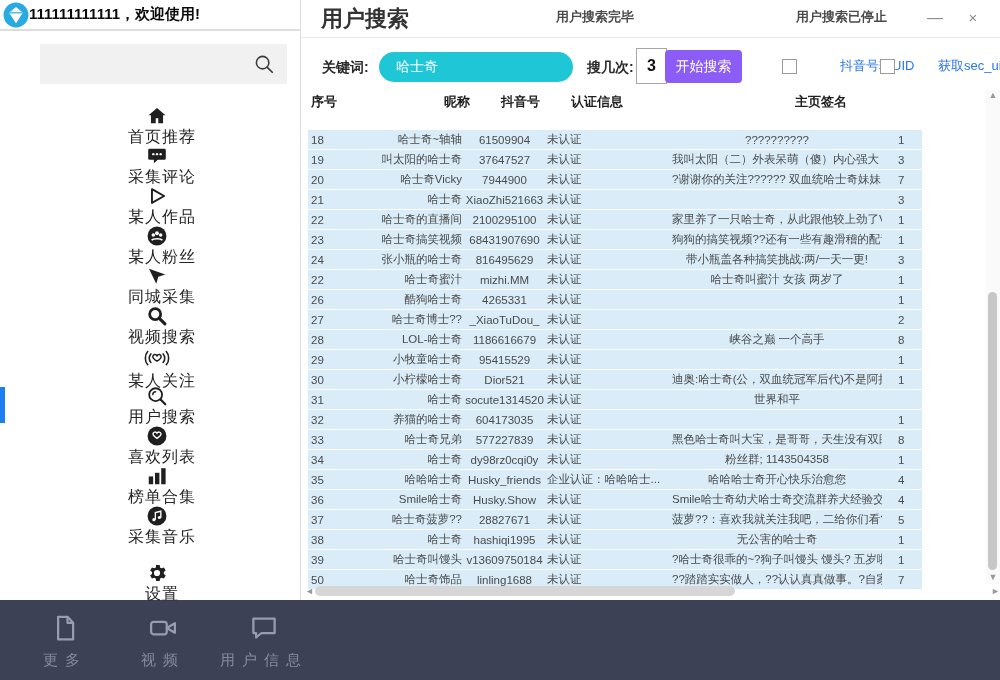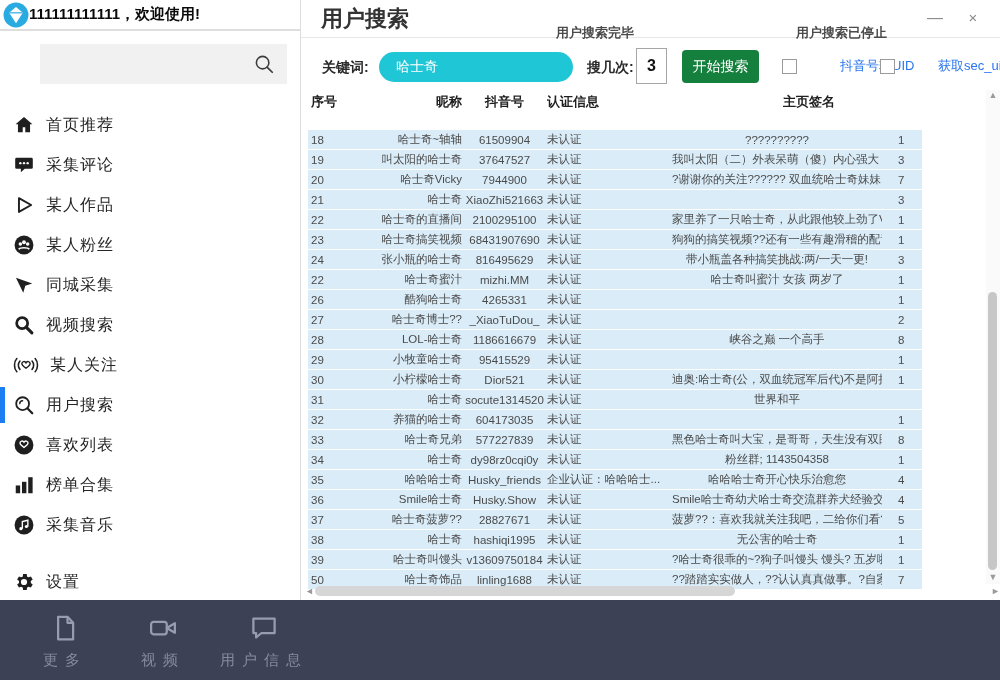--- a/index.html
+++ b/index.html
@@ -10,60 +10,60 @@
   #sidebar { position:absolute; left:0; top:0; width:300px; height:600px; background:#fff; z-index:2; }
   .sb-header { position:absolute; left:0; top:0; width:300px; height:31px;
     border-bottom:2px solid #dedede; display:flex; align-items:center; padding:1px 3px; }
   .logo { width:26px; height:26px; flex:0 0 26px; }
   .welcome { font-size:15px; font-weight:bold; color:#0a0a0a; white-space:nowrap; }
   .sb-search { position:absolute; left:40px; top:44px; width:247px; height:40px; background:#f1f1f2; }
   .sb-search input { position:absolute; left:8px; top:0; width:200px; height:40px; border:none;
     background:transparent; outline:none; font-size:14px; color:#333; }
   .sb-search .icon { position:absolute; right:12px; top:9px; width:22px; height:22px; color:#3c3c3c; }
   #menu { position:absolute; left:0; top:105px; width:300px; }
-  .menu-item { position:relative; height:40px; display:flex; align-items:center; padding-left:13px; cursor:pointer; }
+  .menu-item { position:relative; height:40px; display:flex; align-items:center; padding-left:13px; cursor:pointer;flex-direction:column; }
   .menu-item .icon { width:22px; height:22px; color:#1f1f1f; flex:0 0 22px; }
   .menu-item .icon.wide { width:26px; flex:0 0 26px; }
   .menu-item .lbl { margin-left:11px; font-size:16px; color:#262626; letter-spacing:1px; }
   .menu-item.selected::before { content:""; position:absolute; left:0; top:2px; width:5px; height:36px; background:#1d7df2; }
   #settings-item { position:absolute; top:562px; left:0; width:300px; }
   .icon svg { width:100%; height:100%; display:block; }
 
   
   #main { position:absolute; left:300px; top:0; width:700px; height:600px; background:#fff;
     border-left:1px solid #ddd; }
   .main-header { position:absolute; left:0; top:0; width:700px; height:38px; border-bottom:1px solid #e7e7e7; }
   .page-title { position:absolute; left:20px; top:4px; font-size:22px; font-weight:bold; color:#333; }
-  .status { position:absolute; top:24px; font-size:13px; font-weight:bold; color:#4a4a4a; }
+  .status { position:absolute; top:8px; font-size:13px; font-weight:bold; color:#4a4a4a; }
   #status-done { left:255px; }
   #status-stopped { left:495px; }
   .win-btn { position:absolute; top:6px; width:24px; height:24px; text-align:center; line-height:24px;
     font-size:16px; color:#8a8a8a; cursor:pointer; }
   #min-btn { left:622px; }
   #close-btn { left:660px; font-size:15px; }
 
   
   .ctl-label { position:absolute; font-size:14px; color:#2b2b2b; font-weight:bold; }
   #kw-label { left:21px; top:59px; }
   #kw-pill { position:absolute; left:78px; top:52px; width:194px; height:30px; border-radius:16px; background:#1fc6d6; }
   #kw-pill input { position:absolute; left:17px; top:2px; width:165px; height:26px; background:transparent;
     border:none; outline:none; color:#fff; font-size:14px; }
   #count-label { left:286px; top:59px; }
   #count-input { position:absolute; left:335px; top:48px; width:31px; height:36px; border:1px solid #a6a6a6;
     text-align:center; font-size:16px; font-weight:bold; color:#111; outline:none; background:#fff; }
-  #search-btn { position:absolute; left:381px; top:50px; width:77px; height:33px; background:#15803d;
+  #search-btn { position:absolute; left:364px; top:50px; width:77px; height:33px; background:#8b5cf6;
     color:#fff; border:none; border-radius:4px; font-size:14px; cursor:pointer; }
   .cb-group { position:absolute; top:57px; display:flex; align-items:center; cursor:pointer;gap:40px; }
   #cb-uid { left:481px; } #cb-secuid { left:579px; }
   .cb-box { width:15px; height:15px; border:1px solid #9b9b9b; background:#fff; margin-right:3px; }
   .cb-lbl { font-size:13px; color:#2874f0; white-space:nowrap; }
 
   
   #table-header { position:absolute; left:7px; top:90px; width:678px; height:23px; display:flex;
-    align-items:center; font-size:13px; color:#1f1f1f; font-weight:bold; background:#fff; }
+    align-items:center; font-size:13px; color:#1f1f1f; font-weight:bold; background:#fff;gap:8px; }
   #rows { position:absolute; left:7px; top:130px; width:614px; }
   .trow { display:flex; align-items:center; height:20px; background:#d9ecf8; border-bottom:1px solid #fff;
     font-size:11.5px; color:#4a4a4a; cursor:default; }
   .c-seq   { width:42px;  padding-left:3px; }
   .c-nick  { width:112px; text-align:right; overflow:hidden; white-space:nowrap; }
   .c-dy    { width:85px;  text-align:center; overflow:hidden; white-space:nowrap; }
   .c-auth  { width:125px; overflow:hidden; white-space:nowrap; }
   .c-sig   { flex:1;      text-align:center; overflow:hidden; white-space:nowrap; }
   .c-extra { width:40px;  padding-left:16px; overflow:hidden; white-space:nowrap; }
 

